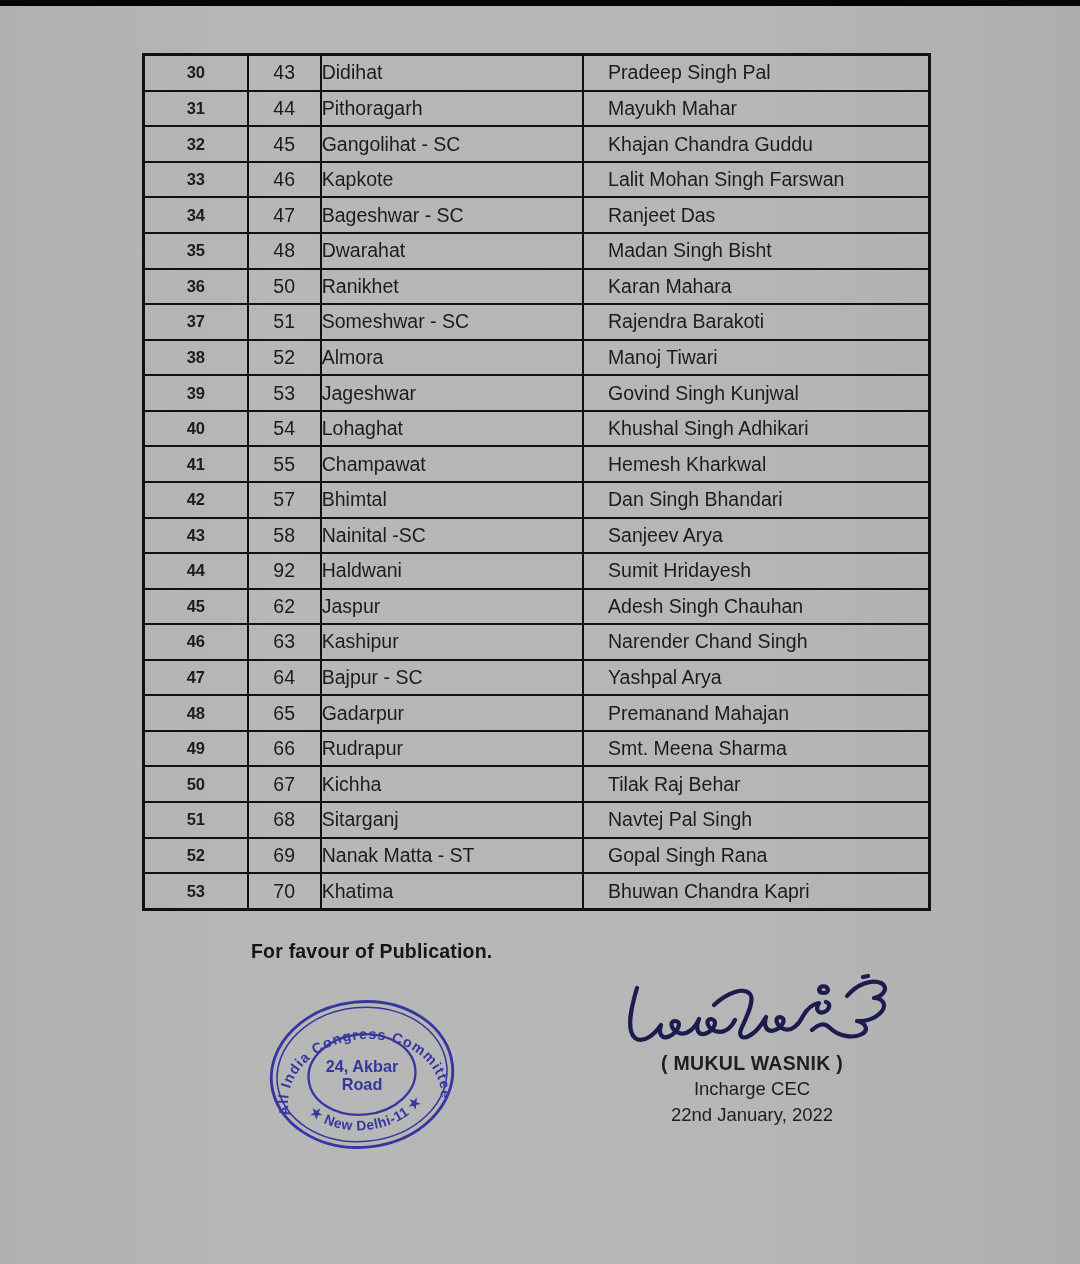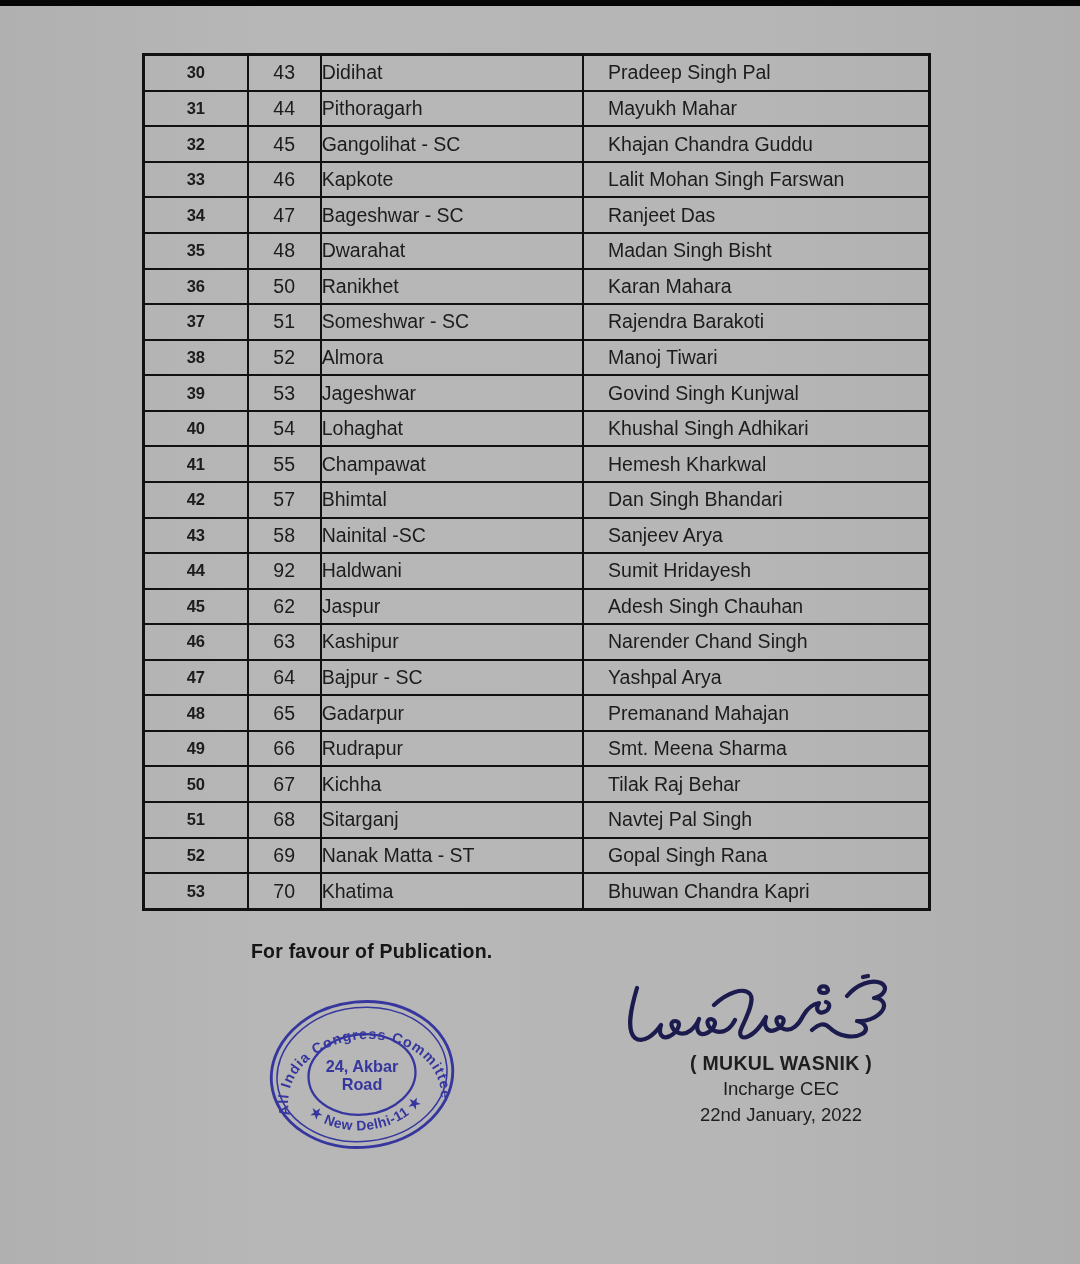--- a/index.html
+++ b/index.html
@@ -49,21 +49,21 @@
   #publication-note {
     position: absolute;
     left: 251px; top: 940px;
     font-size: 19.5px;
     font-weight: bold;
     color: #161616;
     letter-spacing: 0.2px;
   }
   #signatory-block {
     position: absolute;
-    left: 626px; top: 1050px;
+    left: 597px; top: 1050px;
     width: 310px;
     text-align: center;
     color: #1e1e1e;
   }
   #signatory-block .name { font-size: 19.5px; font-weight: bold; line-height: 26px; letter-spacing: 0.3px; }
   #signatory-block .line { font-size: 18.5px; line-height: 26px; }
   
   #stamp-svg { position: absolute; left: 266px; top: 996px; opacity: 0.92; }
   #stamp-svg .ring { fill: none; stroke: var(--stamp-blue); }
   #stamp-svg .arc-text { fill: var(--stamp-blue); font-family: "Liberation Sans", sans-serif; font-weight: bold; }

